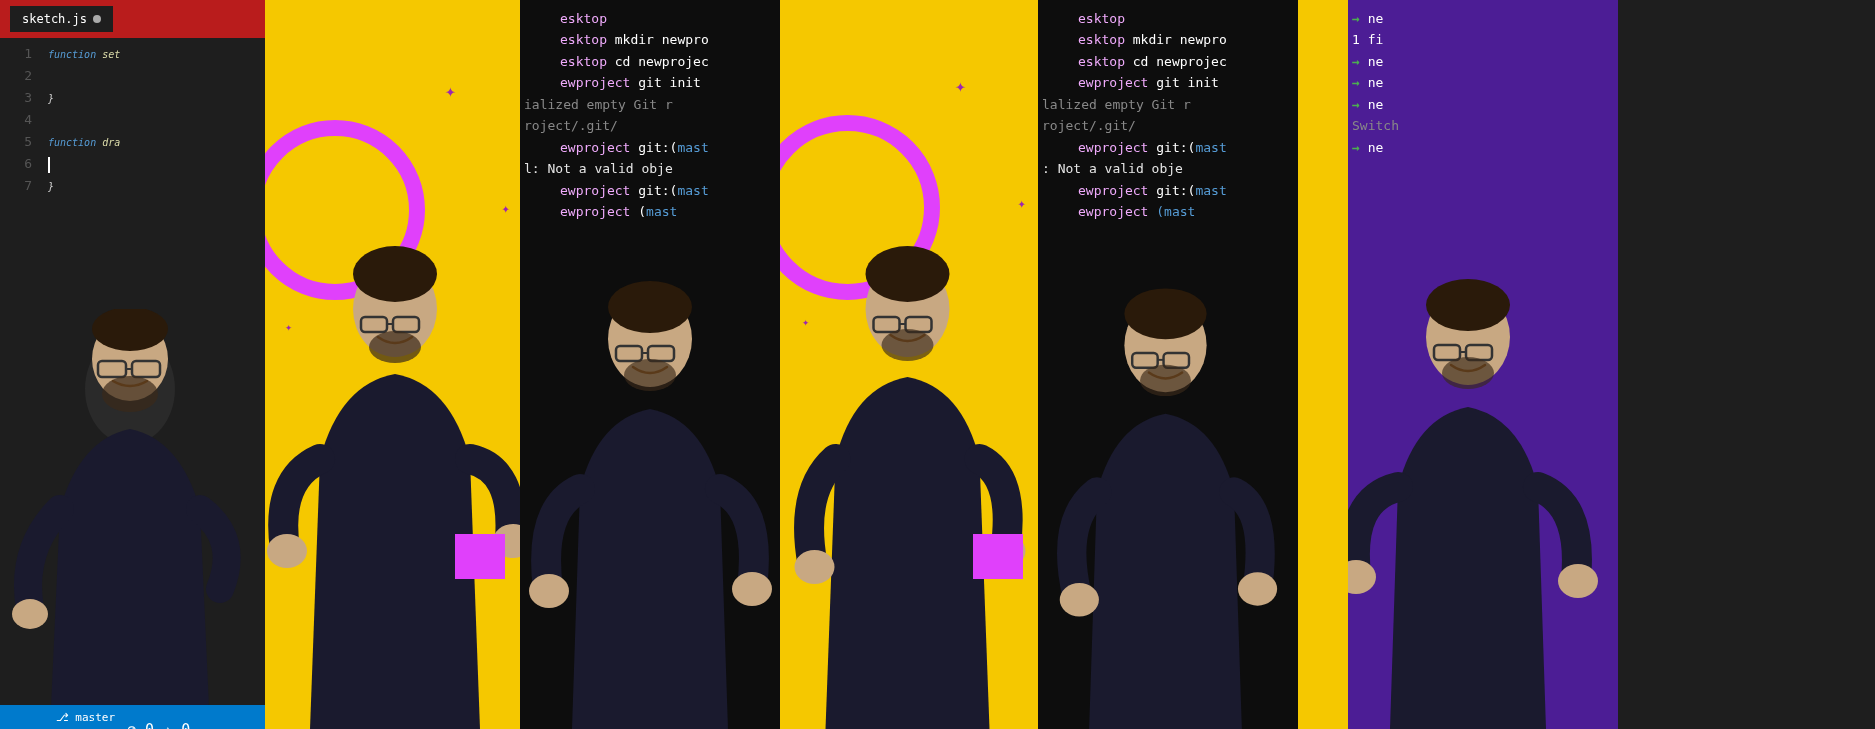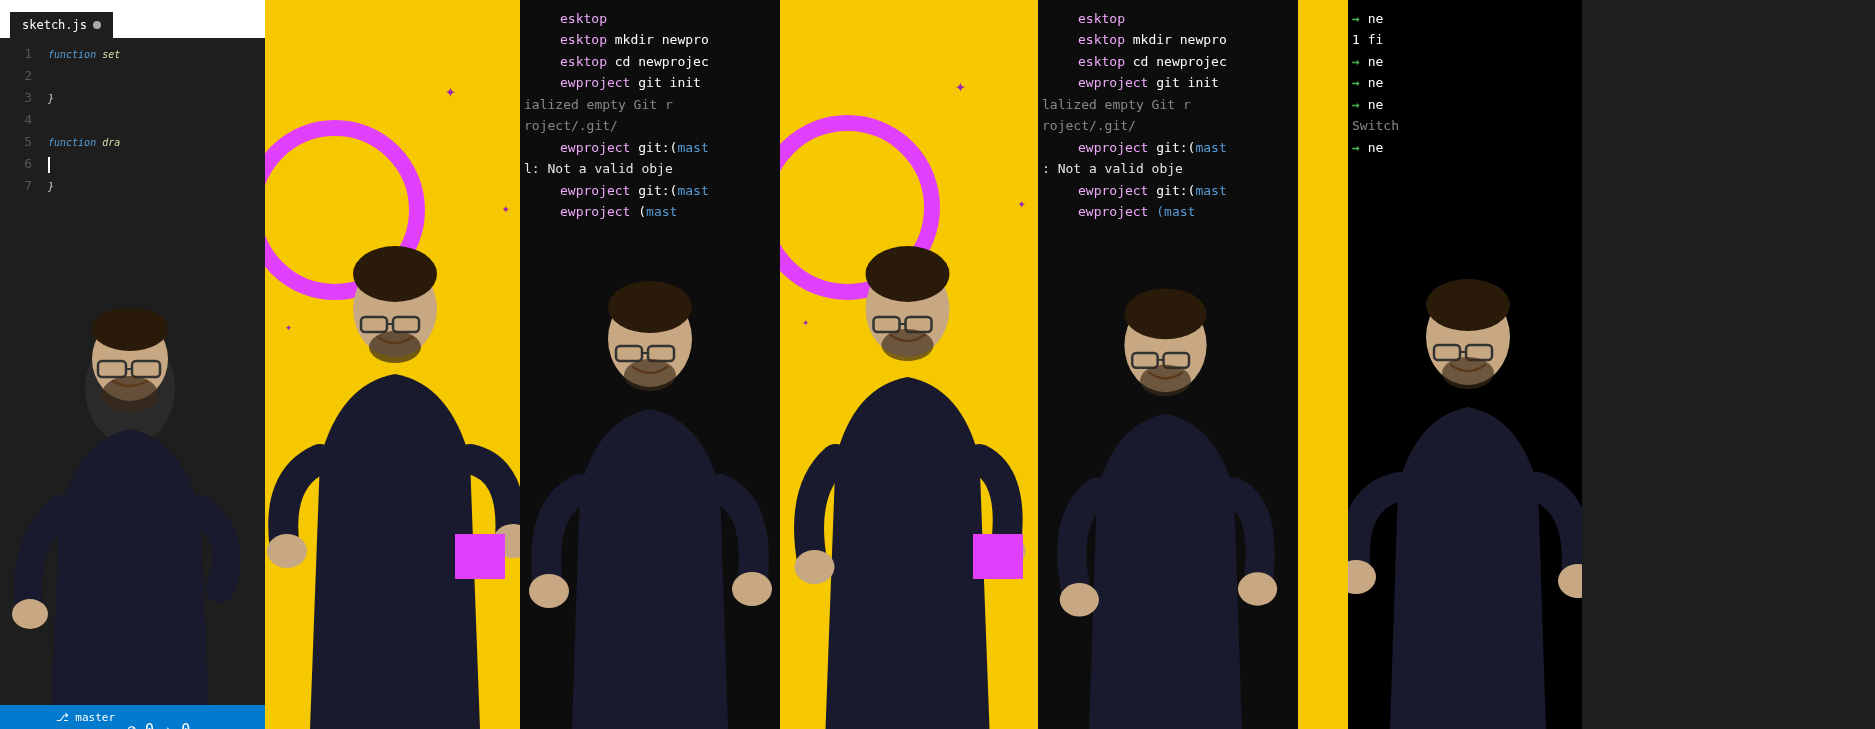--- a/index.html
+++ b/index.html
@@ -17,24 +17,24 @@
       width: 265px;
       height: 729px;
       background: #1e1e1e;
       position: relative;
       flex-shrink: 0;
       overflow: hidden;
       display: flex;
       flex-direction: column;
     }
     .tab-bar {
-      background: #ffffff;
+      background: #b91c1c;
       height: 38px;
       display: flex;
-      align-items: flex-end;
+      align-items: center;
       padding: 0 10px;
       font-size: 13px;
       color: #ccc;
     }
     .tab-active {
       background: #1e1e1e;
       color: #fff;
       padding: 6px 12px;
       font-size: 12px;
       display: flex;
@@ -366,21 +366,21 @@
       <ellipse cx="62" cy="348" rx="20" ry="17" fill="#c8a882"></ellipse>
       <ellipse cx="244" cy="337" rx="20" ry="17" fill="#c8a882"></ellipse>
       <path d="M133 116 Q150 128 167 116" stroke="#5a3a1a" stroke-width="2.5" fill="none" stroke-linecap="round"></path>
     </svg>
   </div>
 
   <div class="panel-video" style="width:50px;">
     <div class="bg-yellow"></div>
   </div>
 
-  <div class="panel-last" style="width:234px;background:#000000;">
+  <div class="panel-last" style="width:270px;background:#4c1d95;">
     <div class="terminal-text">
       <div class="term-line"><span class="t-arrow">→</span><span class="t-white"> ne</span></div>
       <div class="term-line"><span class="t-white">  1 fi</span></div>
       <div class="term-line"><span class="t-arrow">→</span><span class="t-white"> ne</span></div>
       <div class="term-line"><span class="t-arrow">→</span><span class="t-white"> ne</span></div>
       <div class="term-line"><span class="t-arrow">→</span><span class="t-white"> ne</span></div>
       <div class="term-line"><span class="t-gray">Switch</span></div>
       <div class="term-line"><span class="t-arrow">→</span><span class="t-white"> ne</span></div>
     </div>
 

